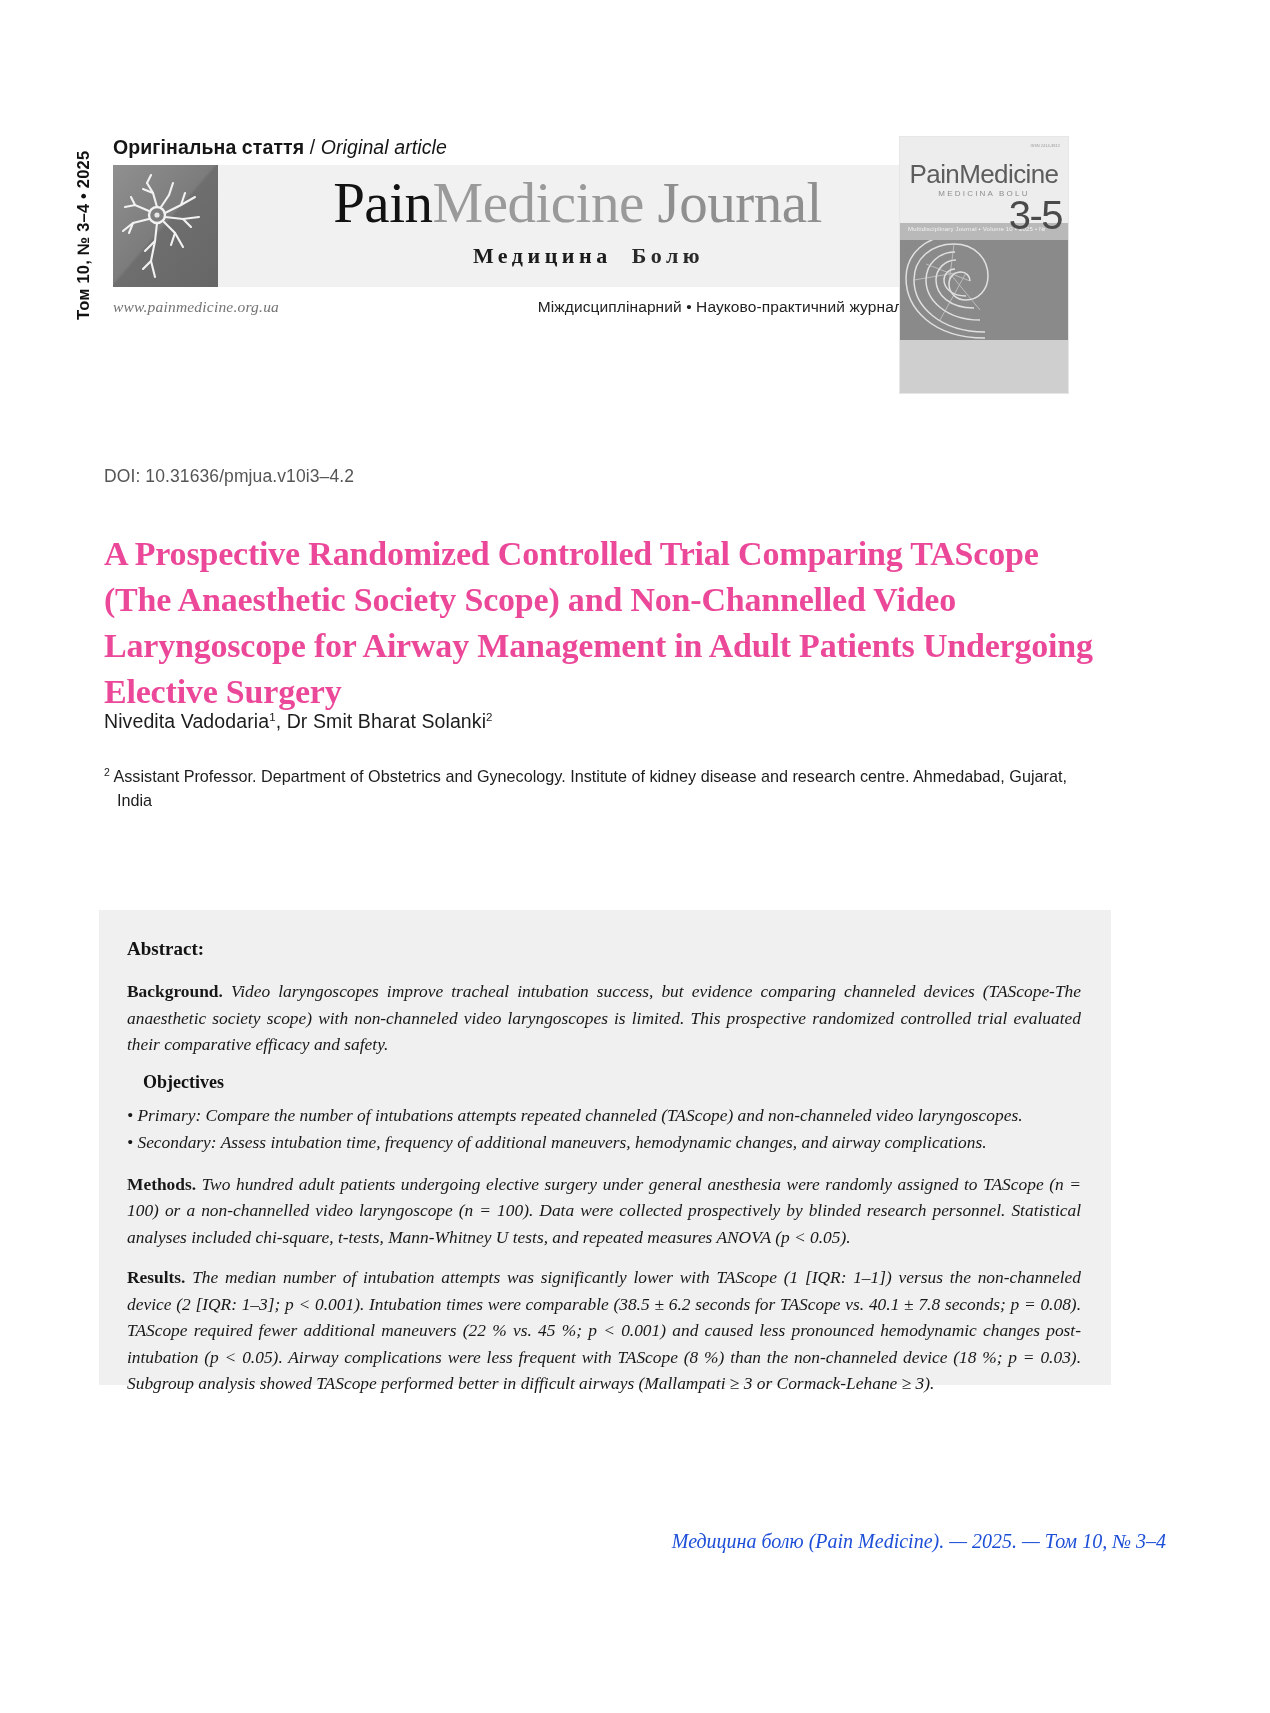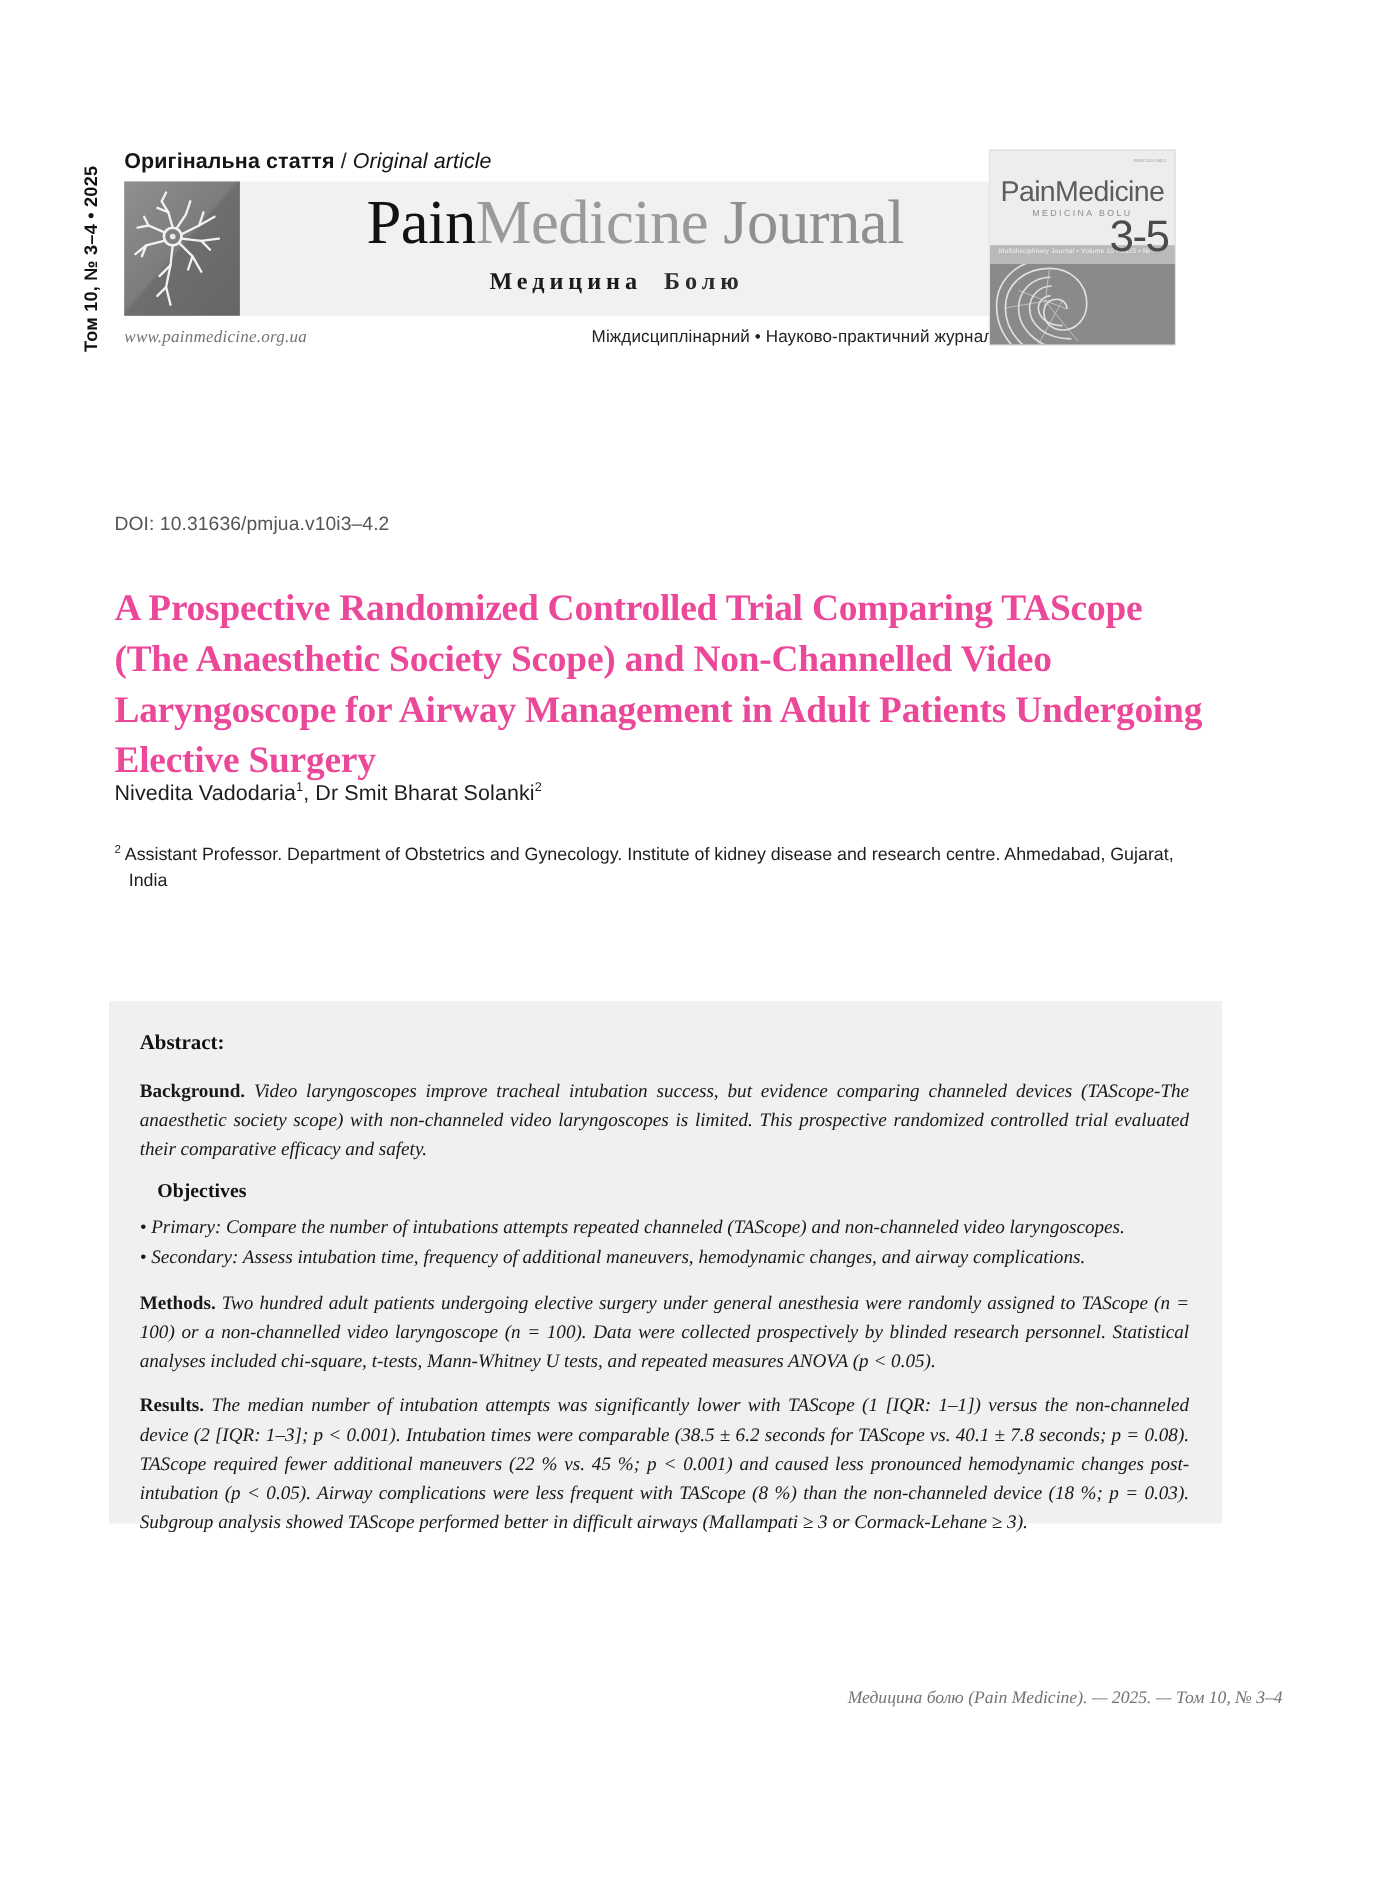--- a/index.html
+++ b/index.html
@@ -111,20 +111,21 @@
     left: 218px;
     top: 243px;
     width: 685px;
     text-align: center;
     font-family: "Liberation Serif", serif;
     font-weight: 700;
     font-size: 22px;
     letter-spacing: 4.5px;
     color: #2a2a2a;
     white-space: nowrap;
+    padding-left: 28px;
   }
   .journal-sub .b-pain { color: #1b1b1b; }
 
   .site-url {
     position: absolute;
     left: 113px;
     top: 298px;
     font-family: "Liberation Serif", serif;
     font-style: italic;
     font-size: 15.5px;
@@ -141,21 +142,21 @@
     letter-spacing: 0.1px;
     white-space: nowrap;
   }
 
   
   .cover {
     position: absolute;
     left: 899px;
     top: 136px;
     width: 170px;
-    height: 178px;
+    height: 258px;
     background: #cfcfcf;
     overflow: hidden;
     border: 1px solid #e6e6e6;
     box-sizing: border-box;
   }
   .cover-top {
     position: absolute;
     left: 0; top: 0;
     width: 100%;
     height: 86px;
@@ -318,22 +319,22 @@
     color: #181818;
   }
 
   
   .footer {
     position: absolute;
     right: 104px;
     bottom: 160px;
     font-family: "Liberation Serif", serif;
     font-style: italic;
-    font-size: 16px;
-    color: #737373;
+    font-size: 20px;
+    color: #1d4ed8;
     white-space: nowrap;
   }
 </style>
 </head>
 <body>
 
 <div class="page">
 
   <div class="masthead">
 

